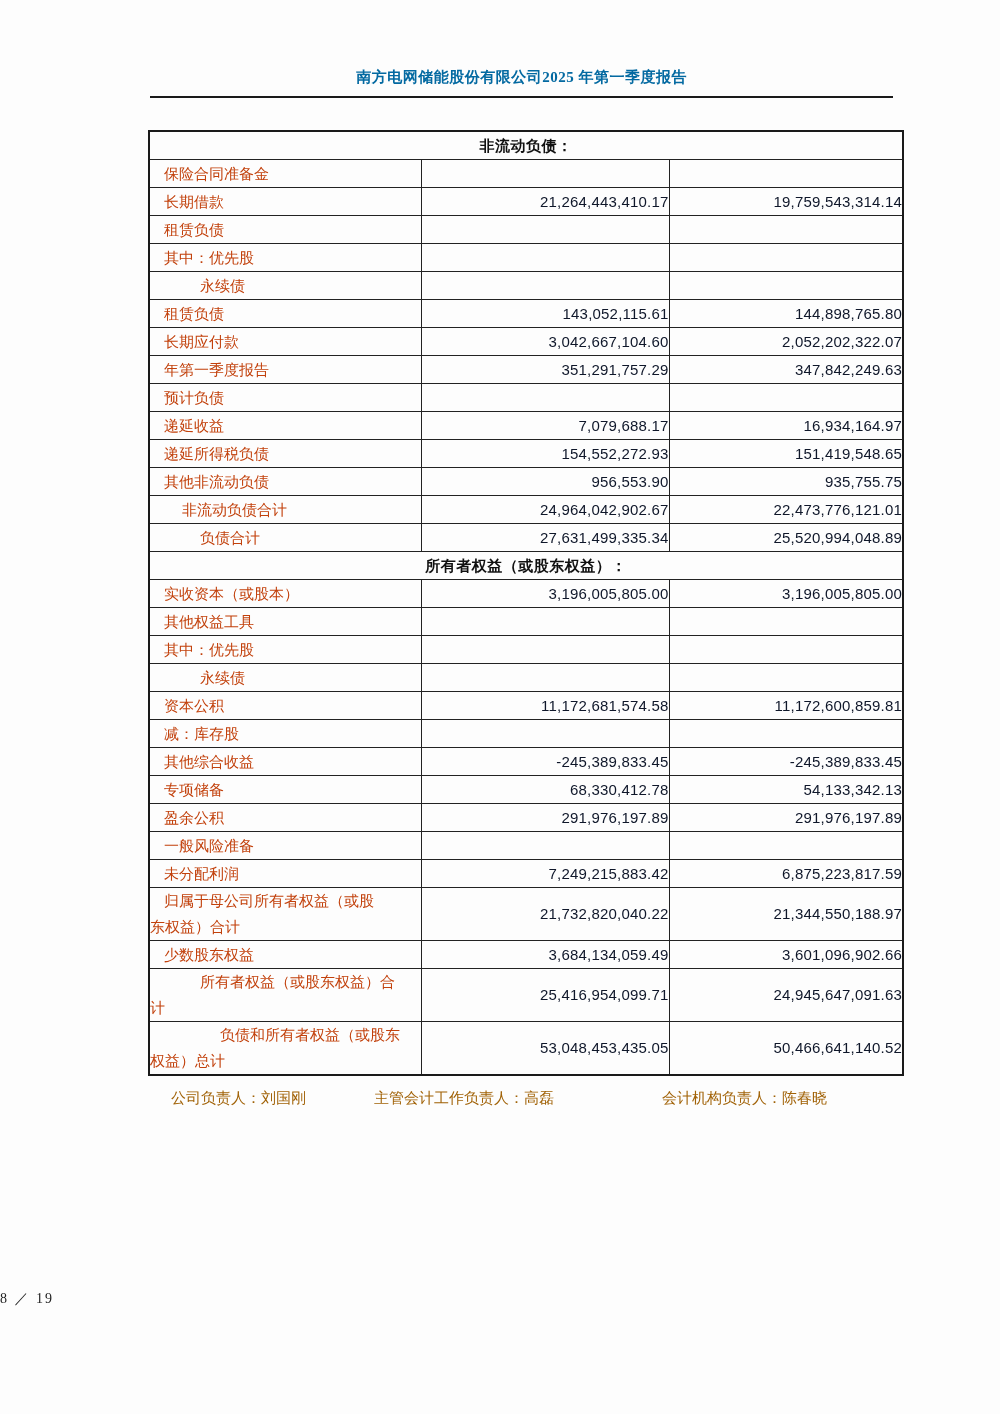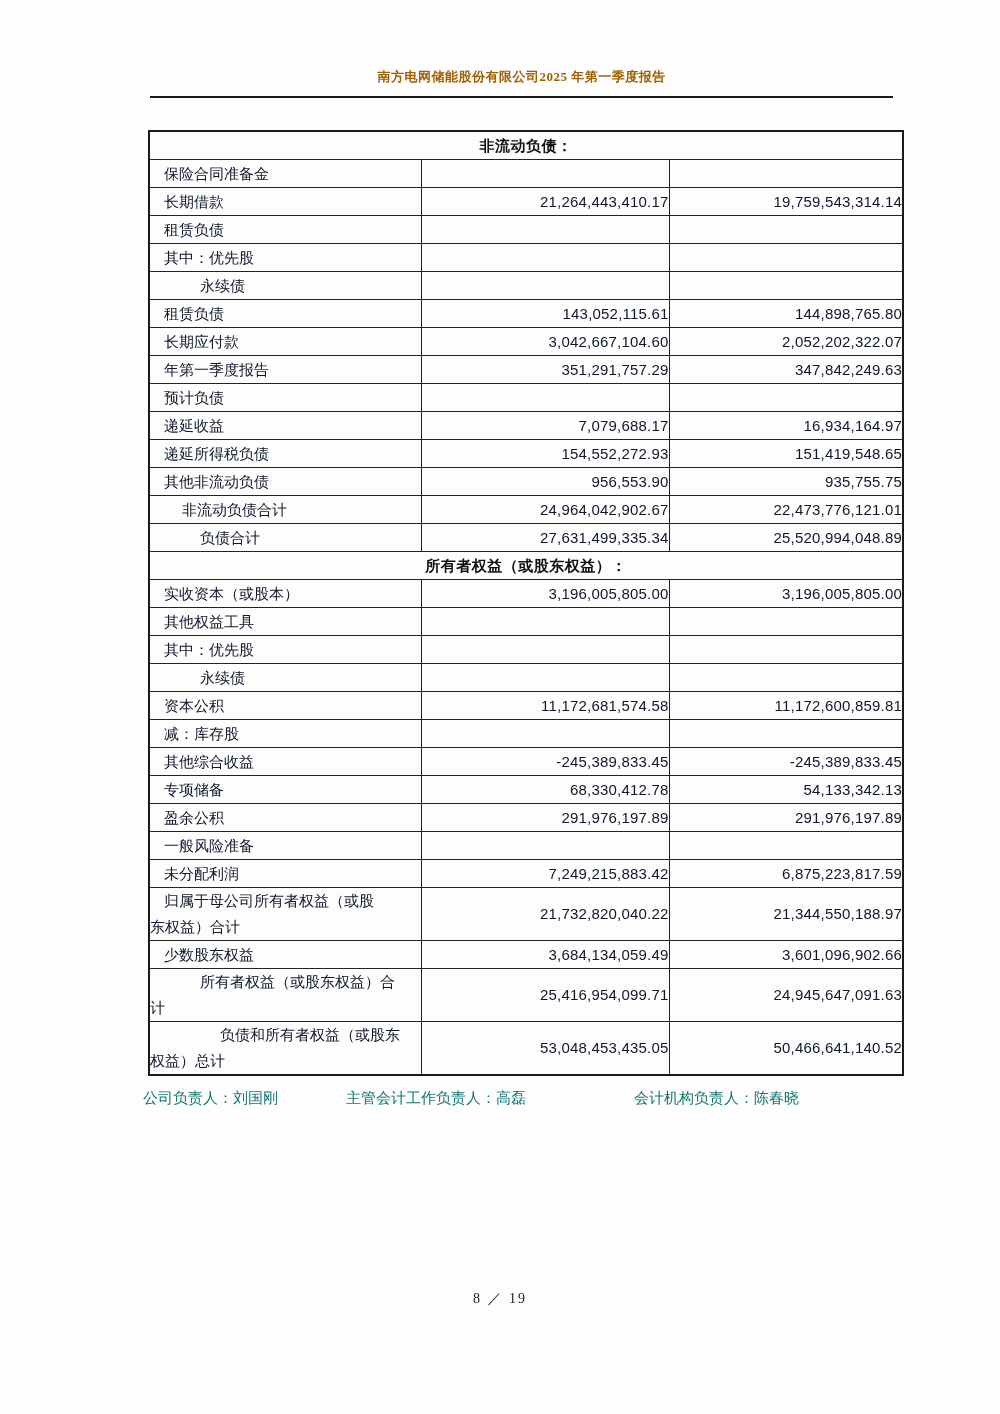--- a/index.html
+++ b/index.html
@@ -9,22 +9,22 @@
     position: relative;
     overflow: hidden;
     font-family: "Liberation Serif", "DejaVu Serif", serif;
     color: #111;
   }
   .page { position: absolute; inset: 0; }
 
   .doc-header {
     position: absolute; top: 68px; left: 150px; width: 743px;
     text-align: center;
-    font-size: 13px; font-weight: bold; letter-spacing: .5px;
-    color: #a16207;
+    font-size: 15px; font-weight: bold; letter-spacing: .5px;
+    color: #0369a1;
   }
   .header-rule {
     position: absolute; top: 96px; left: 150px; width: 743px;
     border-top: 2px solid #1a1a1a; height: 0;
   }
 
   table.fin {
     position: absolute; top: 130px; left: 148px;
     width: 754px;
     border-collapse: collapse;
@@ -47,48 +47,47 @@
     font-size: 15.5px;
     padding-left: 8px;
     height: 28px;
     letter-spacing: .5px;
     text-align: center;
   }
   td.lbl {
     padding-left: 6px;
     padding-right: 6px;
     white-space: pre-line;
-    color: #0f172a;
+    color: #c2410c;
     margin-left: 36px;
   }
   td.lbl.ind-1 { text-indent: 14px; }
   td.lbl.ind-2 { text-indent: 32px; }
   td.lbl.ind-3 { text-indent: 50px; }
   td.lbl.ind-4 { text-indent: 70px; }
   td.num {
     font-family: "Liberation Sans", "DejaVu Sans", sans-serif;
     text-align: right;
     padding-right: 10px;
     font-size: 15px;
     color: #0f172a;
     letter-spacing: .2px;
   }
 
   .signatures {
-    position: absolute; top: 1089px; left: 136px; width: 754px;
-    font-size: 15px; color: #0f766e;
+    position: absolute; top: 1089px; left: 164px; width: 754px;
+    font-size: 15px; color: #a16207;
     display: flex; align-items: center;
   }
   .signatures .sig1 { margin-left: 7px; }
   .signatures .sig2 { margin-left: 68px; }
   .signatures .sig3 { margin-left: 108px; }
 
   .page-indicator {
     position: absolute; top: 1290px; left: 0; width: 1000px;
-    text-align: center;
     font-size: 14px; color: #222;
     letter-spacing: 2px;
   }
 </style>
 </head>
 <body>
 
 <div class="page">
 
   <div class="doc-header">南方电网储能股份有限公司2025 年第一季度报告</div>

